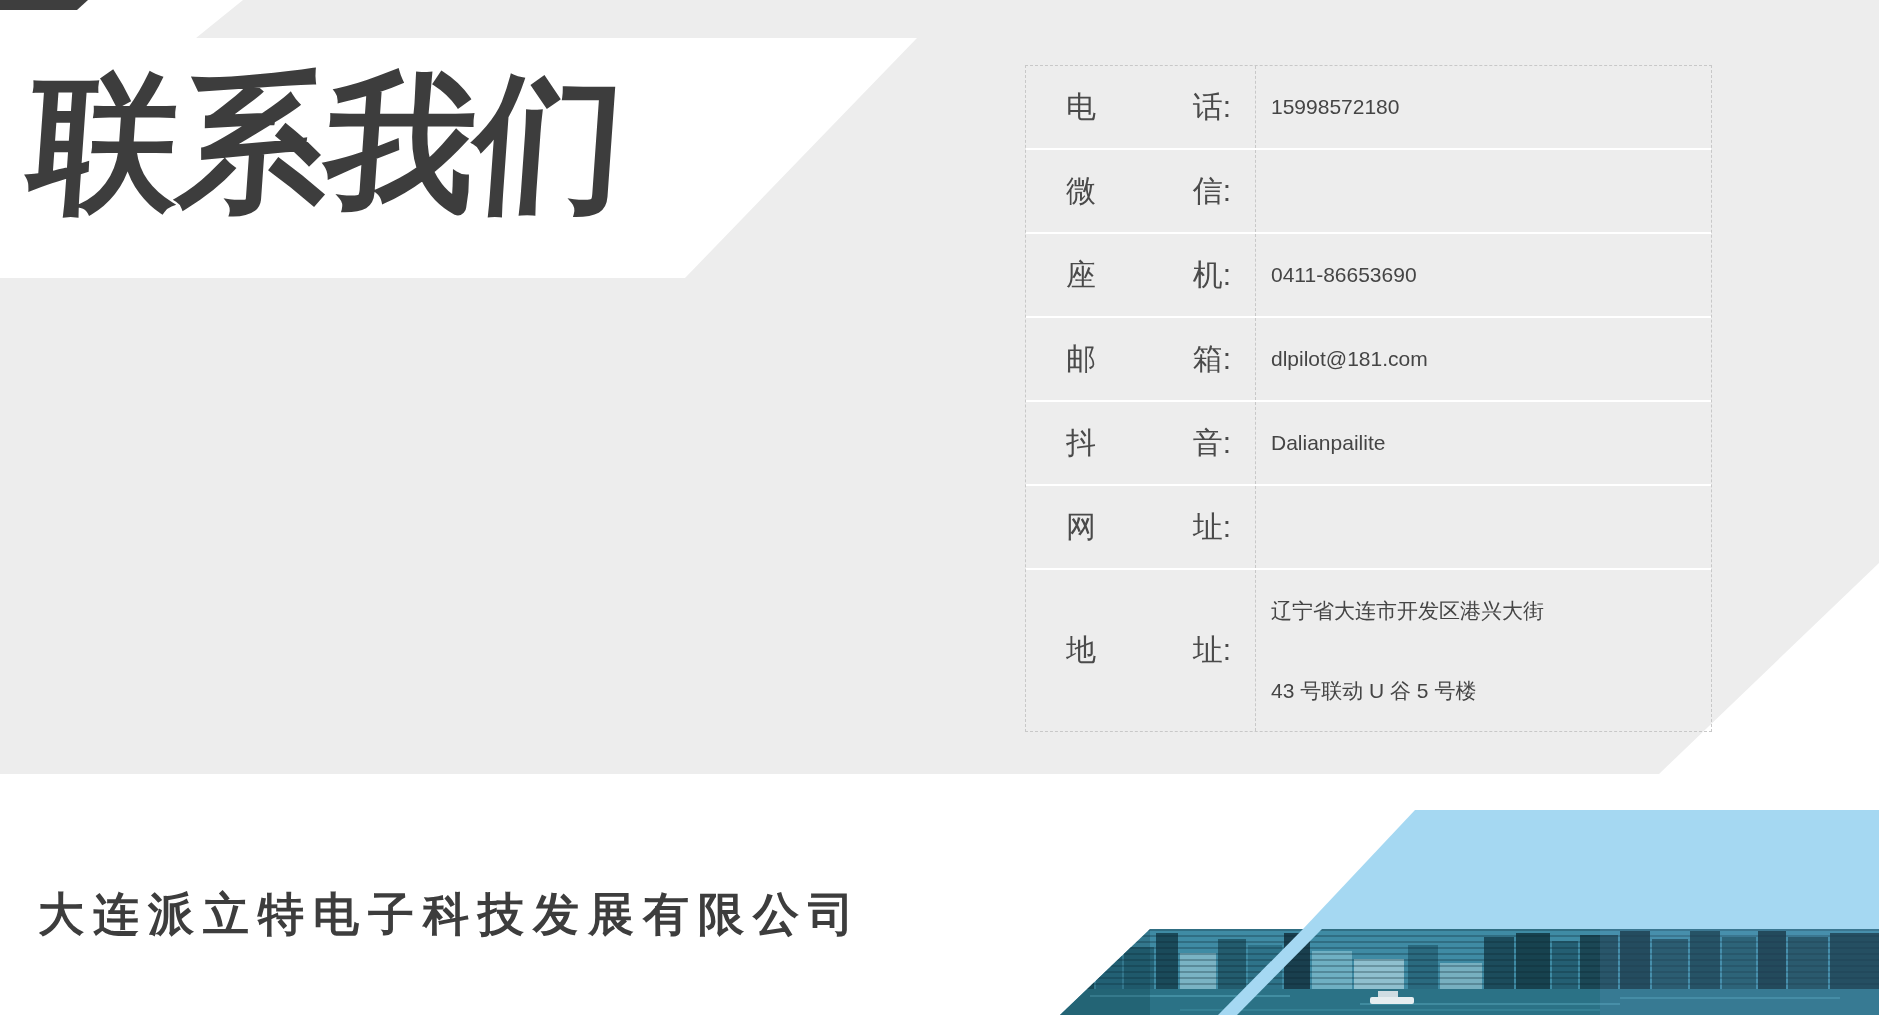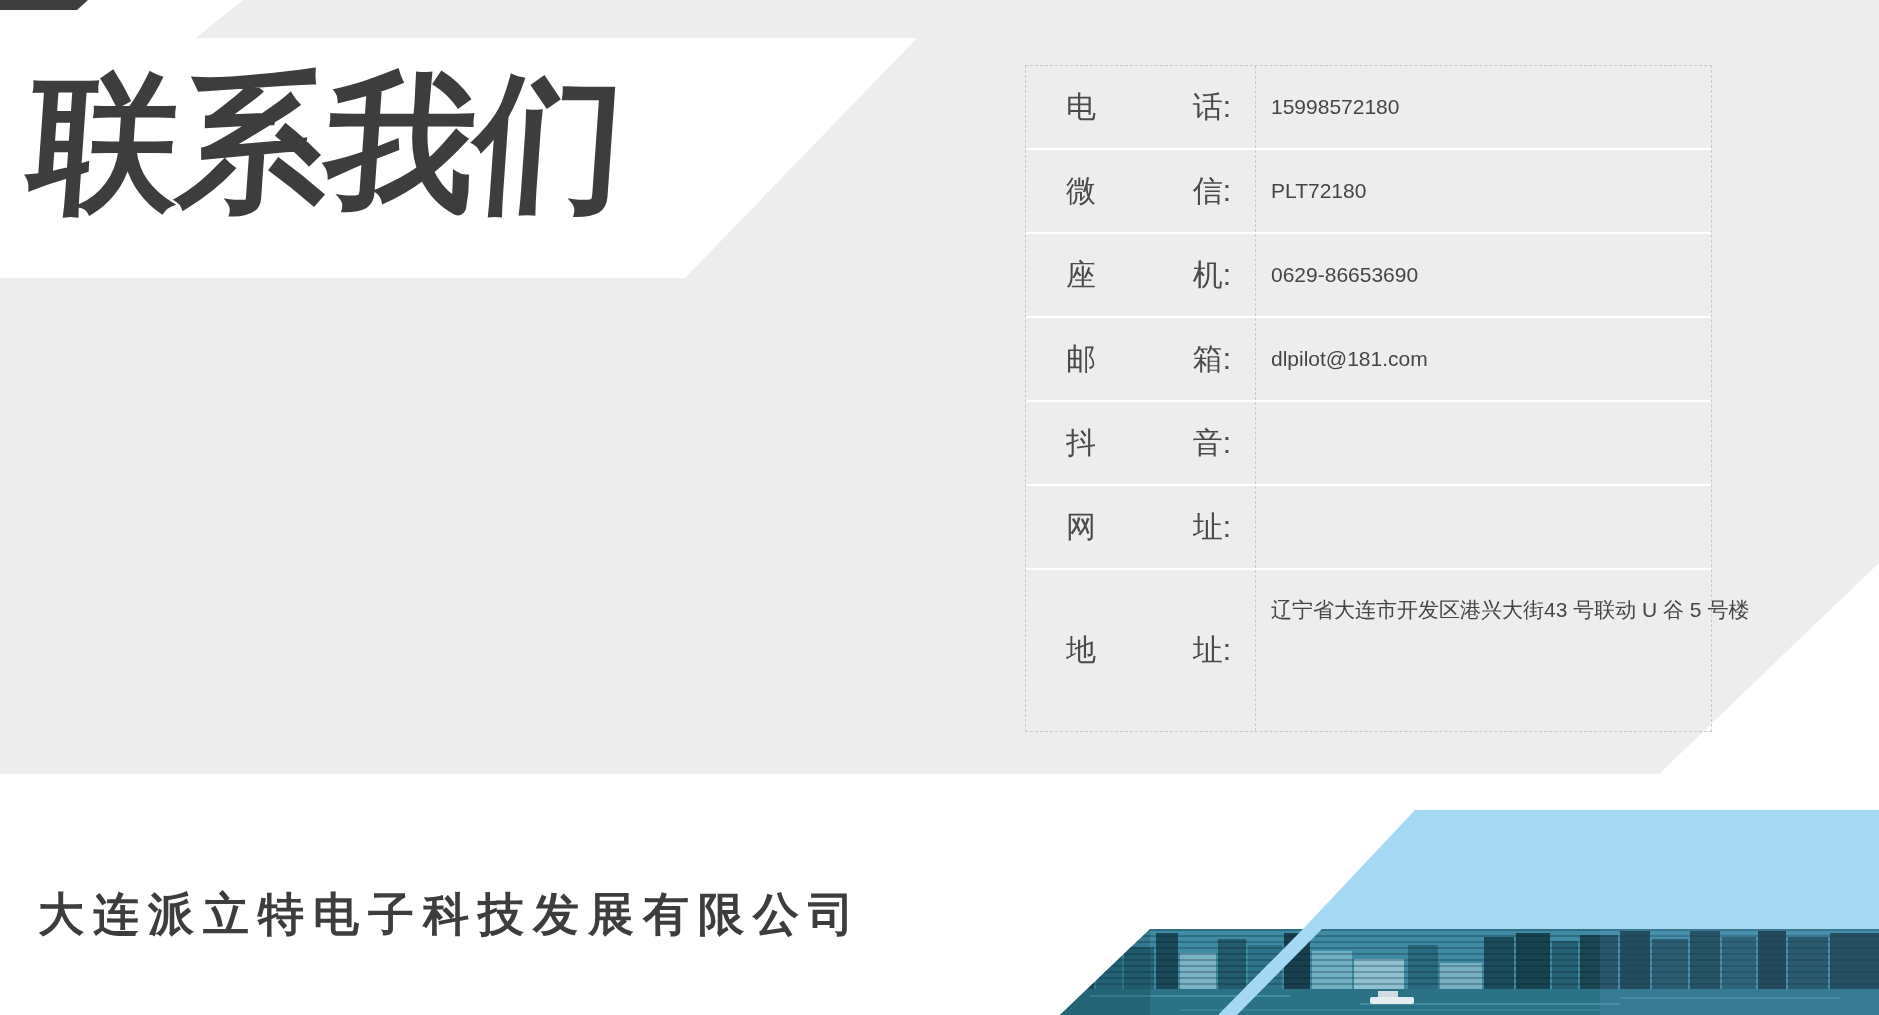--- a/index.html
+++ b/index.html
@@ -25,21 +25,21 @@
     display:flex;flex-direction:column;}
   .t-row{display:flex;flex:0 0 auto;height:84px;box-sizing:border-box;
     border-bottom:2px solid #ffffff;}
   .t-row.last{border-bottom:none;flex:1 1 auto;height:auto;}
   .t-label{flex:0 0 auto;width:230px;box-sizing:border-box;
     border-right:1px dashed var(--table_border,#c8c8c8);
     display:flex;align-items:center;justify-content:space-between;
     padding:0 24px 0 40px;font-size:30px;color:var(--table_text,#4a4a4a);}
   .t-value{flex:1 1 auto;display:flex;align-items:center;
     padding-left:15px;font-size:21px;color:var(--value_text,#454545);white-space:nowrap;}
-  .t-value.multi{align-items:flex-start;justify-content:center;
+  .t-value.multi{flex-direction:column;align-items:flex-start;justify-content:center;
     line-height:80px;}
 
   .company-name{position:absolute;left:38px;top:884px;margin:0;
     font-size:46px;font-weight:800;letter-spacing:9px;
     color:var(--dark_text,#3d3d3d);white-space:nowrap;}
 
   .blue-para{background:var(--accent_blue,#a5d8f2);
     clip-path:polygon(1415px 810px,1879px 810px,1879px 929px,1303px 929px);}
   .photo-clip{clip-path:polygon(1150px 929px,1879px 929px,1879px 1015px,1060px 1015px);}
   .photo-clip svg{position:absolute;left:1060px;top:929px;width:819px;height:86px;display:block;}
@@ -67,49 +67,49 @@
       <div class="t-value">
         <span>15998572180</span>
       </div>
     </div>
 
     <div class="t-row">
       <div class="t-label">
         <span>微</span>
         <span>信:</span>
       </div>
-      <div class="t-value">
-        <span>PLT72180</span>
-      </div>
     </div>
 
     <div class="t-row">
       <div class="t-label">
         <span>座</span>
         <span>机:</span>
       </div>
       <div class="t-value">
-        <span>0629-86653690</span>
+        <span>0411-86653690</span>
       </div>
     </div>
 
     <div class="t-row">
       <div class="t-label">
         <span>邮</span>
         <span>箱:</span>
       </div>
       <div class="t-value">
         <span>dlpilot@181.com</span>
       </div>
     </div>
 
     <div class="t-row">
       <div class="t-label">
         <span>抖</span>
         <span>音:</span>
+      </div>
+      <div class="t-value">
+        <span>Dalianpailite</span>
       </div>
     </div>
 
     <div class="t-row">
       <div class="t-label">
         <span>网</span>
         <span>址:</span>
       </div>
     </div>
 

